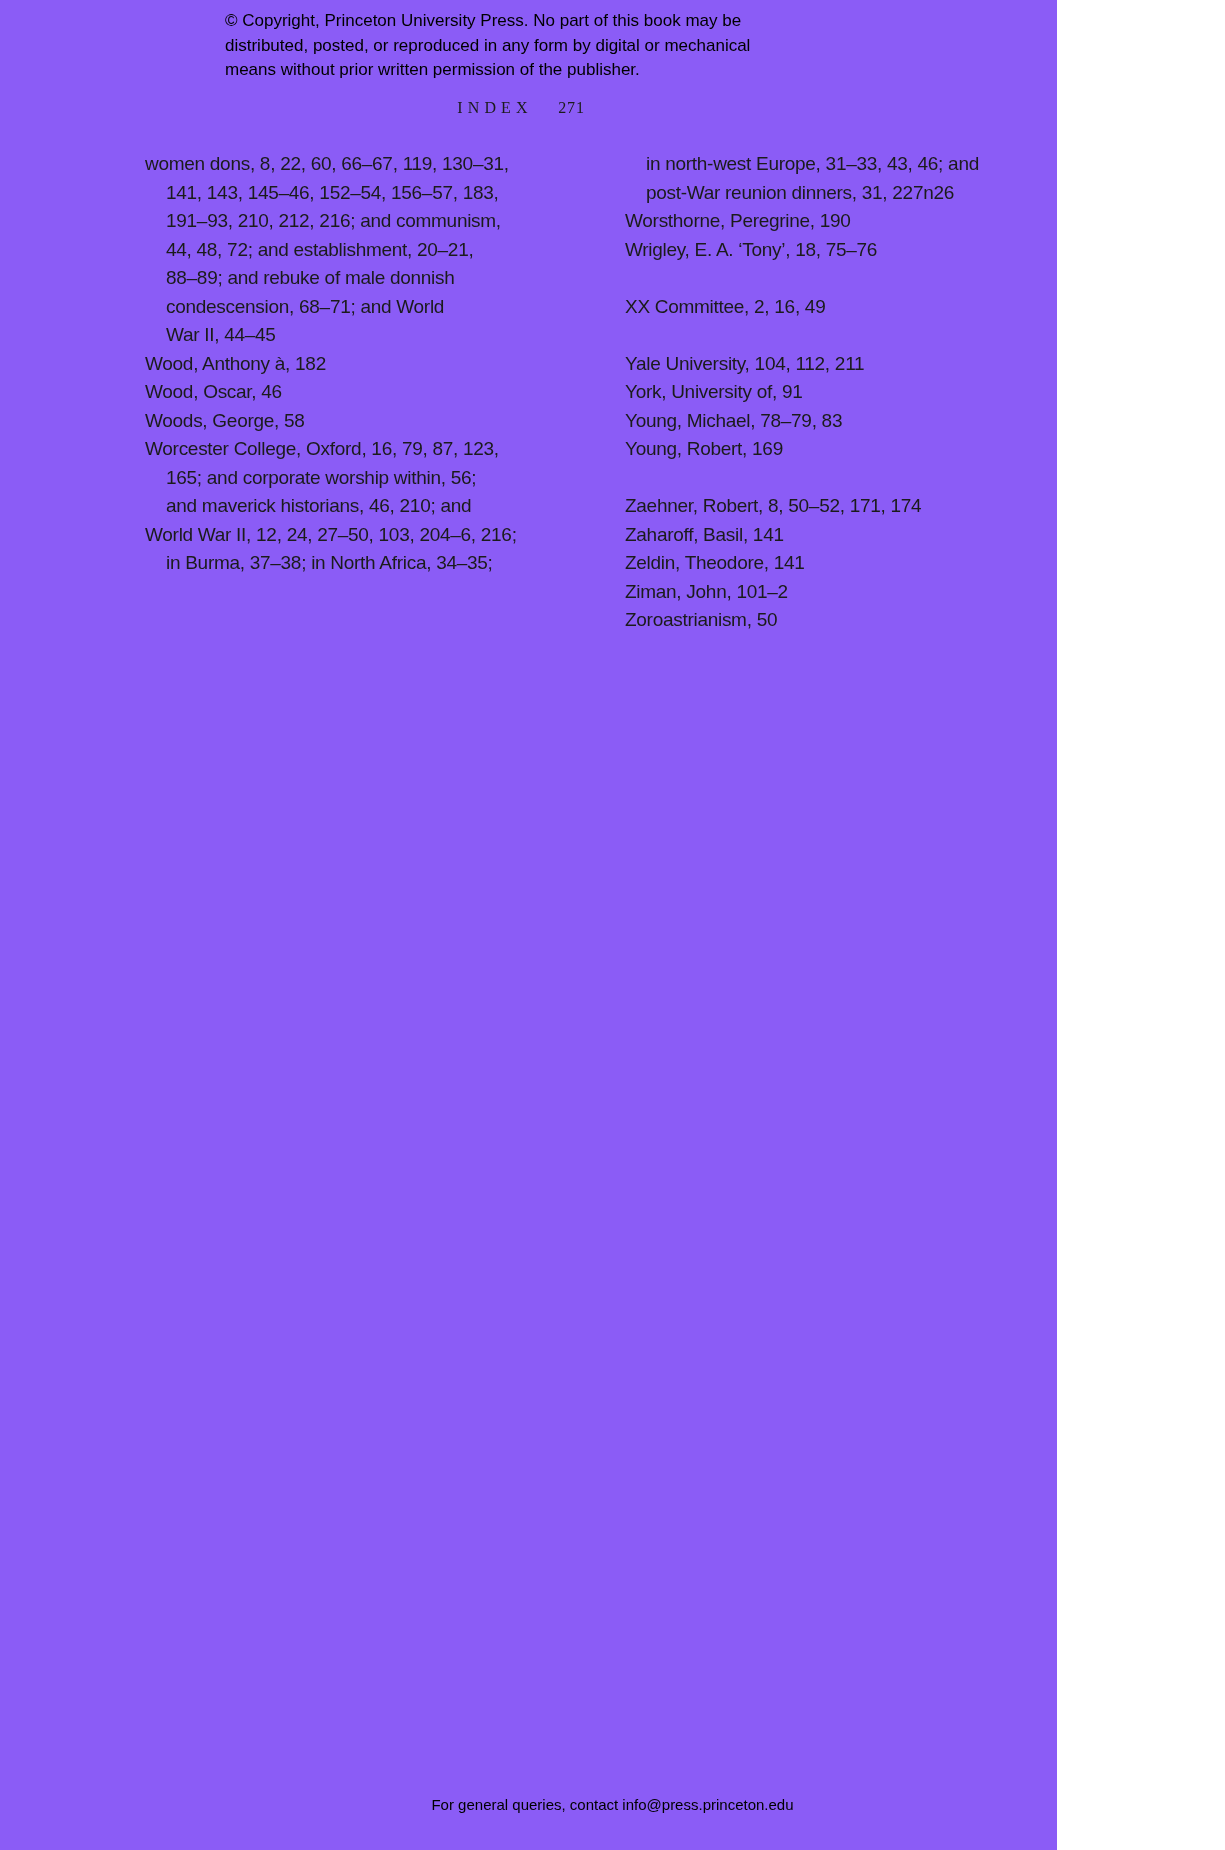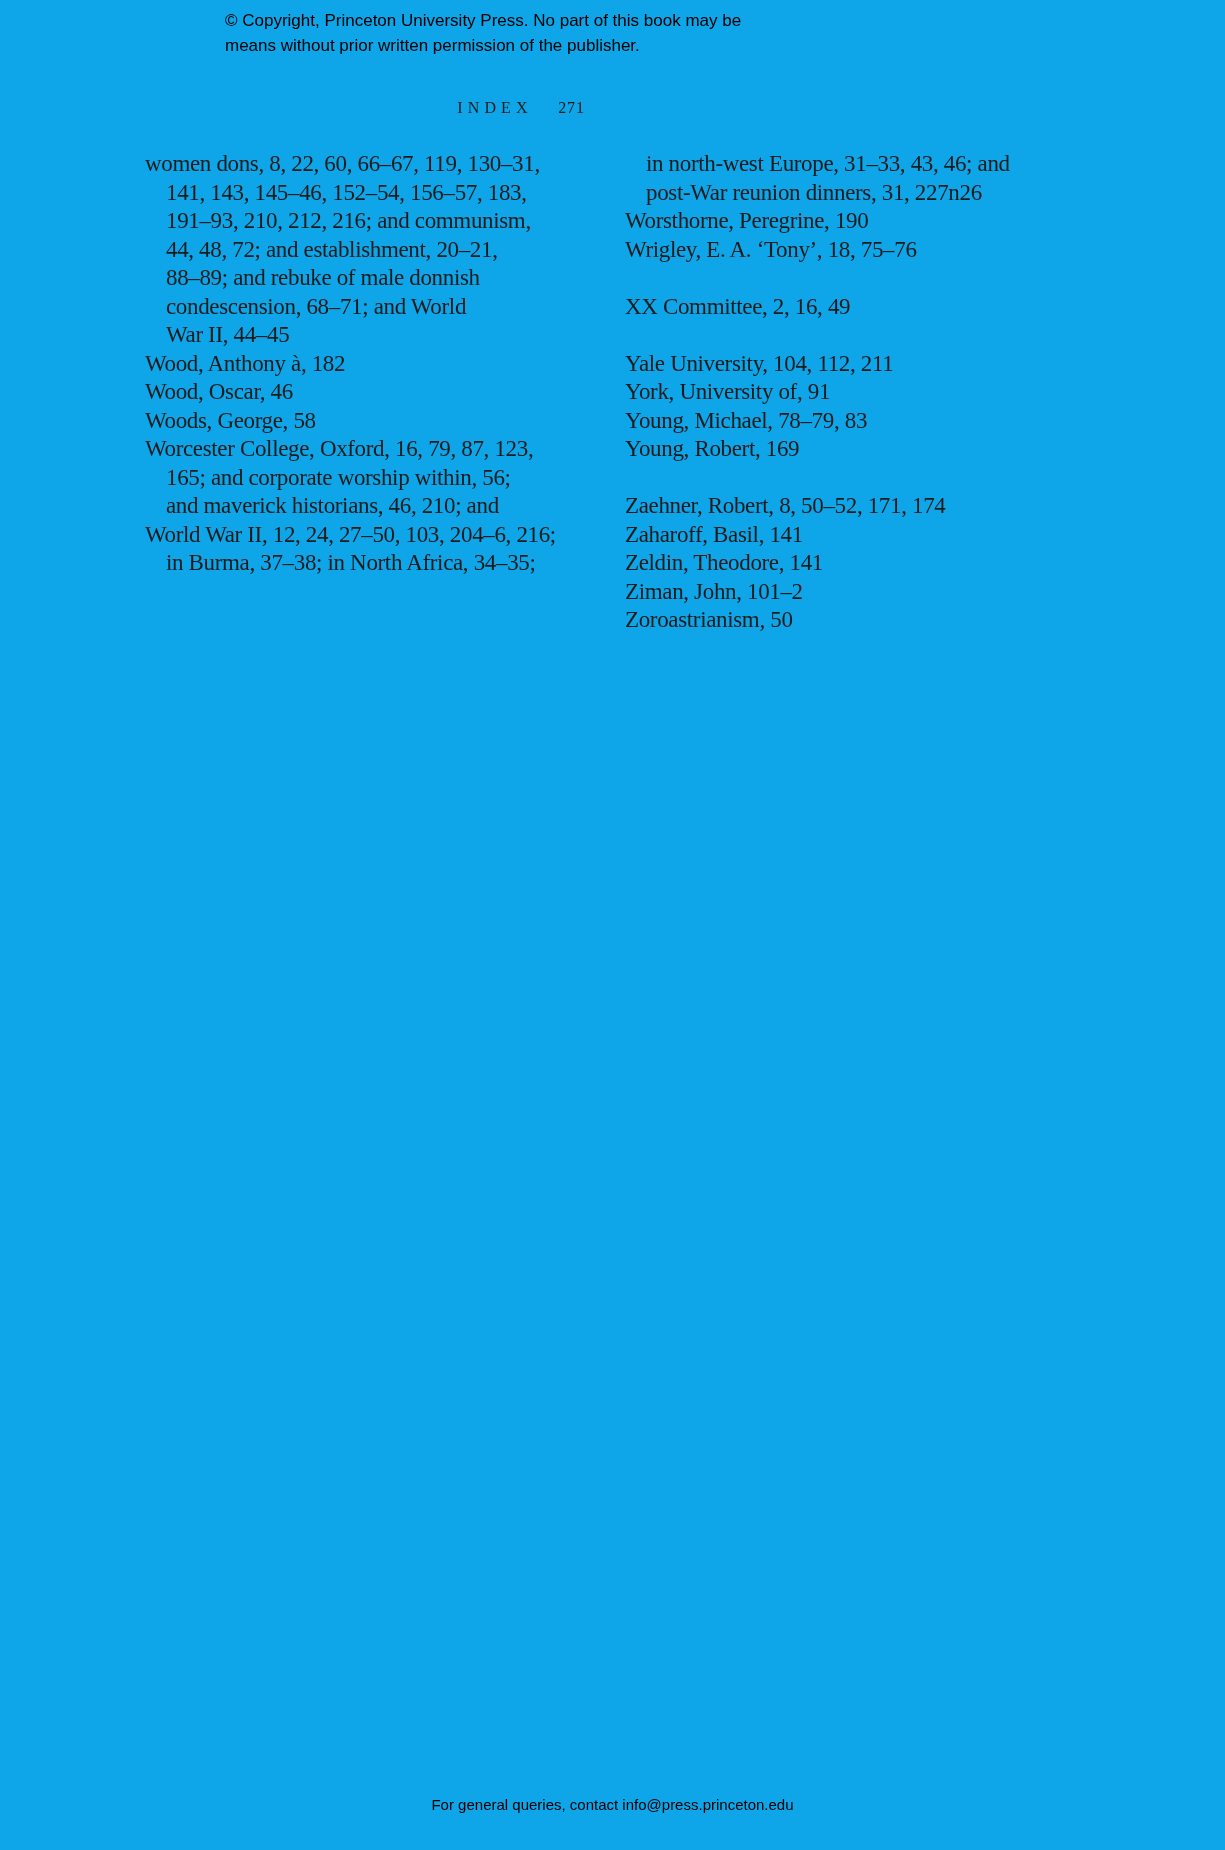--- a/index.html
+++ b/index.html
@@ -2,23 +2,23 @@
 <html><head>
 <meta charset="utf-8">
 <style>
   html, body {
     margin: 0;
     padding: 0;
     background: #ffffff;
   }
   .page {
     position: relative;
-    width: 1225px;
+    width: 1057px;
     height: 1850px;
-    background: #0ea5e9;
+    background: #8b5cf6;
     overflow: hidden;
   }
   .copyright {
     position: absolute;
     left: 225px;
     top: 9px;
     font-family: "Liberation Sans", sans-serif;
     font-size: 17px;
     line-height: 24.6px;
     color: #000000;
@@ -44,22 +44,22 @@
   }
   .columns {
     position: absolute;
     top: 150px;
     left: 0;
     width: 1225px;
   }
   .col {
     position: absolute;
     top: 0;
-    font-family: Liberation Serif, serif;
-    font-size: 23px;
+    font-family: Liberation Sans, sans-serif;
+    font-size: 19px;
     letter-spacing: -0.015em;
     line-height: 28.5px;
     color: #1b1b1b;
     white-space: nowrap;
     font-variant-numeric: oldstyle-nums;
   }
   .col-left  { left: 145px; width: 475px; }
   .col-right { left: 625px; width: 540px; }
   .iline { height: 28.5px; }
   .iline.ind { padding-left: 21px; }
@@ -74,20 +74,21 @@
     color: #000000;
   }
 </style>
 </head>
 <body>
 
 <div class="page">
 
   <div class="copyright">
     <div>© Copyright, Princeton University Press. No part of this book may be</div>
+    <div>distributed, posted, or reproduced in any form by digital or mechanical</div>
     <div>means without prior written permission of the publisher.</div>
   </div>
 
   <div class="page-header">
     <span class="index-title">INDEX</span><span class="page-num">271</span>
   </div>
 
   <div class="columns">
     <div class="col col-left" id="col-left">
         <div class="iline">women dons, 8, 22, 60, 66–67, 119, 130–31,</div>

